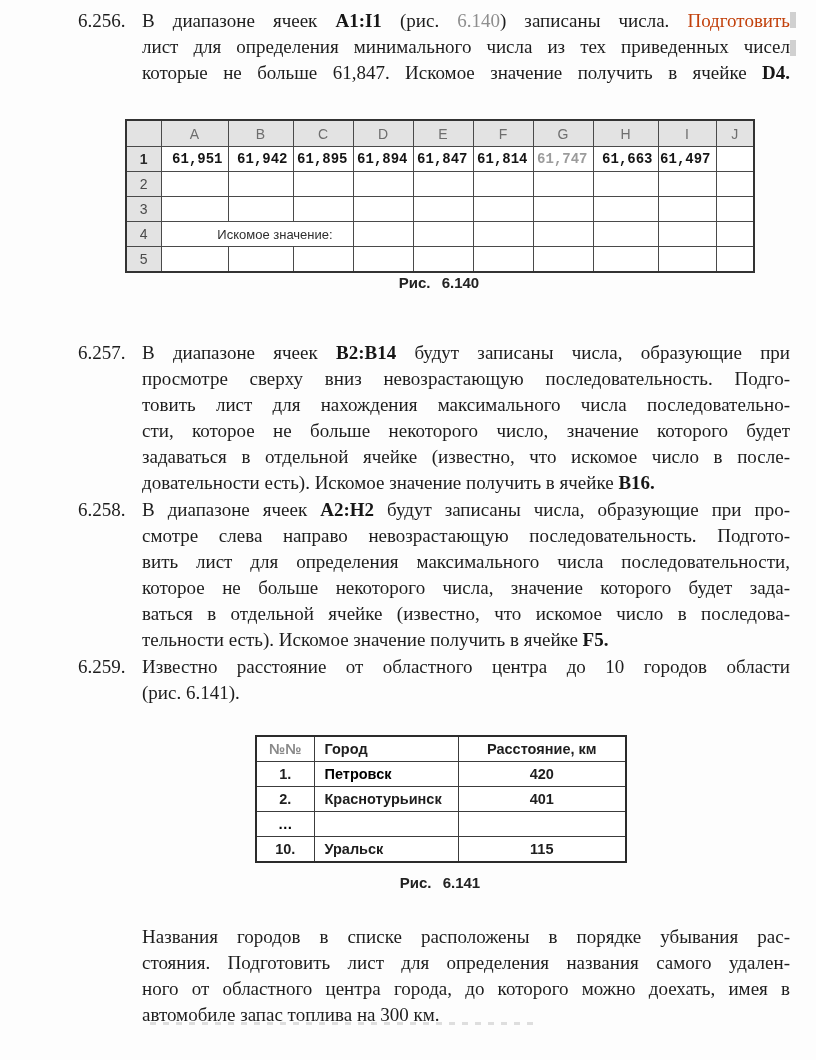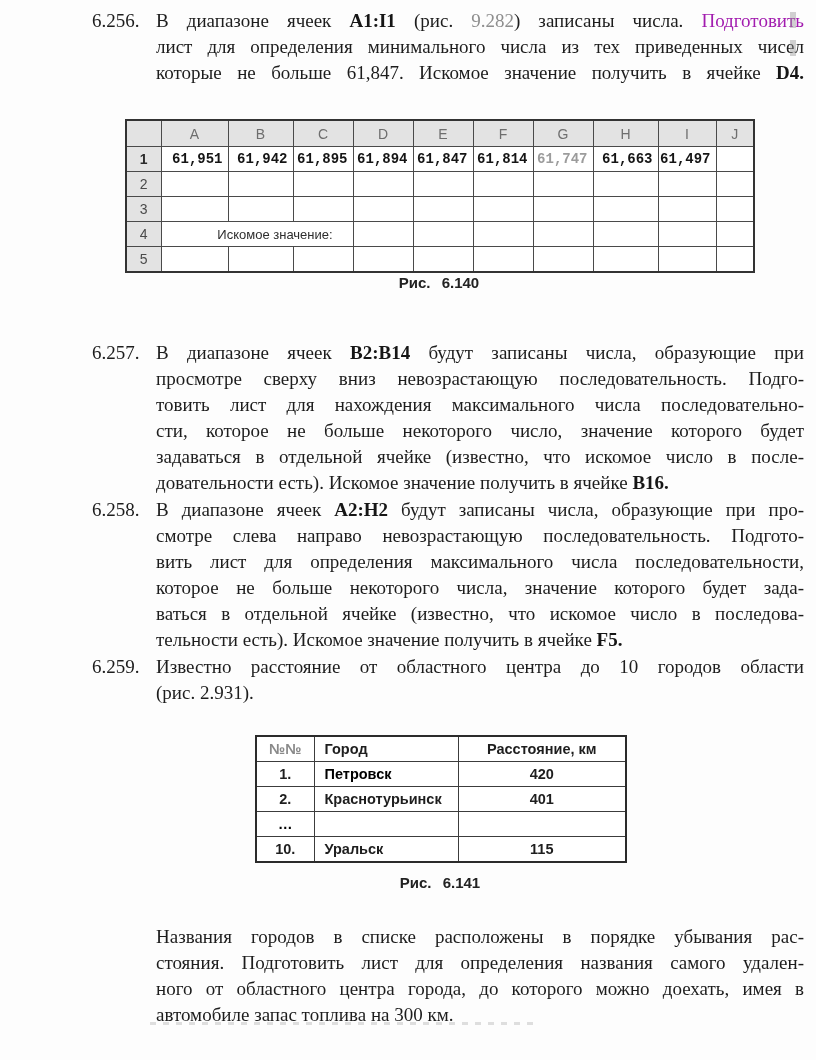--- a/index.html
+++ b/index.html
@@ -5,35 +5,35 @@
   html,body{margin:0;padding:0;background:#ffffff;}
   .page{
     position:relative;
     width:816px;height:1060px;
     background:#fdfdfd;
     font-family:"Liberation Serif", serif;
     color:#1d1d1d;
     overflow:hidden;
   }
   
-  .problem{position:absolute;left:92px;width:712px;}
+  .problem{position:absolute;left:78px;width:712px;}
   .pnum{
     position:absolute;left:0;top:0;
     font-size:19px;line-height:26px;color:#1d1d1d;
   }
   .ptext{margin:0 0 0 64px;width:648px;}
   .line{
     font-size:19px;line-height:26px;height:26px;
     color:#1d1d1d;
   }
   .jl{text-align:justify;text-align-last:justify;}
   .ll{text-align:left;}
   .cref{font-weight:bold;color:#161616;}
   .gray{color:#8e8e8e;}
-  .gray2{color:#a21caf;}
+  .gray2{color:#c2410c;}
   
   .fig140{
     position:absolute;left:125px;top:119px;
     border-collapse:collapse;table-layout:fixed;
     font-family:"Liberation Sans", sans-serif;
   }
   .fig140 th,.fig140 td{
     border:1.6px solid #4a4a4a;
     padding:0;overflow:hidden;white-space:nowrap;
   }
@@ -94,21 +94,21 @@
   .edge2{left:790px;top:40px;width:6px;height:16px;background:#9a9a9a;opacity:.45;filter:blur(.5px);}
 </style>
 </head>
 <body>
 
 <div class="page">
 
   <div class="problem" style="top:8px;">
     <span class="pnum">6.256.</span>
     <div class="ptext">
-      <div class="line jl"><span>В диапазоне ячеек </span><b class="cref">A1:I1</b><span> (рис. </span><span class="gray">9.282</span><span>) записаны числа. </span><span class="gray2">Подготовить</span></div>
+      <div class="line jl"><span>В диапазоне ячеек </span><b class="cref">A1:I1</b><span> (рис. </span><span class="gray">6.140</span><span>) записаны числа. </span><span class="gray2">Подготовить</span></div>
       <div class="line jl"><span>лист для определения минимального числа из тех приведенных чисел</span></div>
       <div class="line jl"><span>которые не больше 61,847. Искомое значение получить в ячейке </span><b class="cref">D4.</b></div>
     </div>
   </div>
 
   <table class="fig140">
     <colgroup>
       <col style="width:35px">
         <col style="width:67px">
         <col style="width:65px">
@@ -223,21 +223,21 @@
       <div class="line jl"><span>которое не больше некоторого числа, значение которого будет зада-</span></div>
       <div class="line jl"><span>ваться в отдельной ячейке (известно, что искомое число в последова-</span></div>
       <div class="line ll"><span>тельности есть). Искомое значение получить в ячейке </span><b class="cref">F5.</b></div>
     </div>
   </div>
 
   <div class="problem" style="top:654px;">
     <span class="pnum">6.259.</span>
     <div class="ptext">
       <div class="line jl"><span>Известно расстояние от областного центра до 10 городов области</span></div>
-      <div class="line ll"><span>(рис. 2.931).</span></div>
+      <div class="line ll"><span>(рис. 6.141).</span></div>
     </div>
   </div>
 
   <table class="fig141">
     <colgroup>
         <col style="width:58px">
         <col style="width:144px">
         <col style="width:168px">
       </colgroup>
     <tbody>

